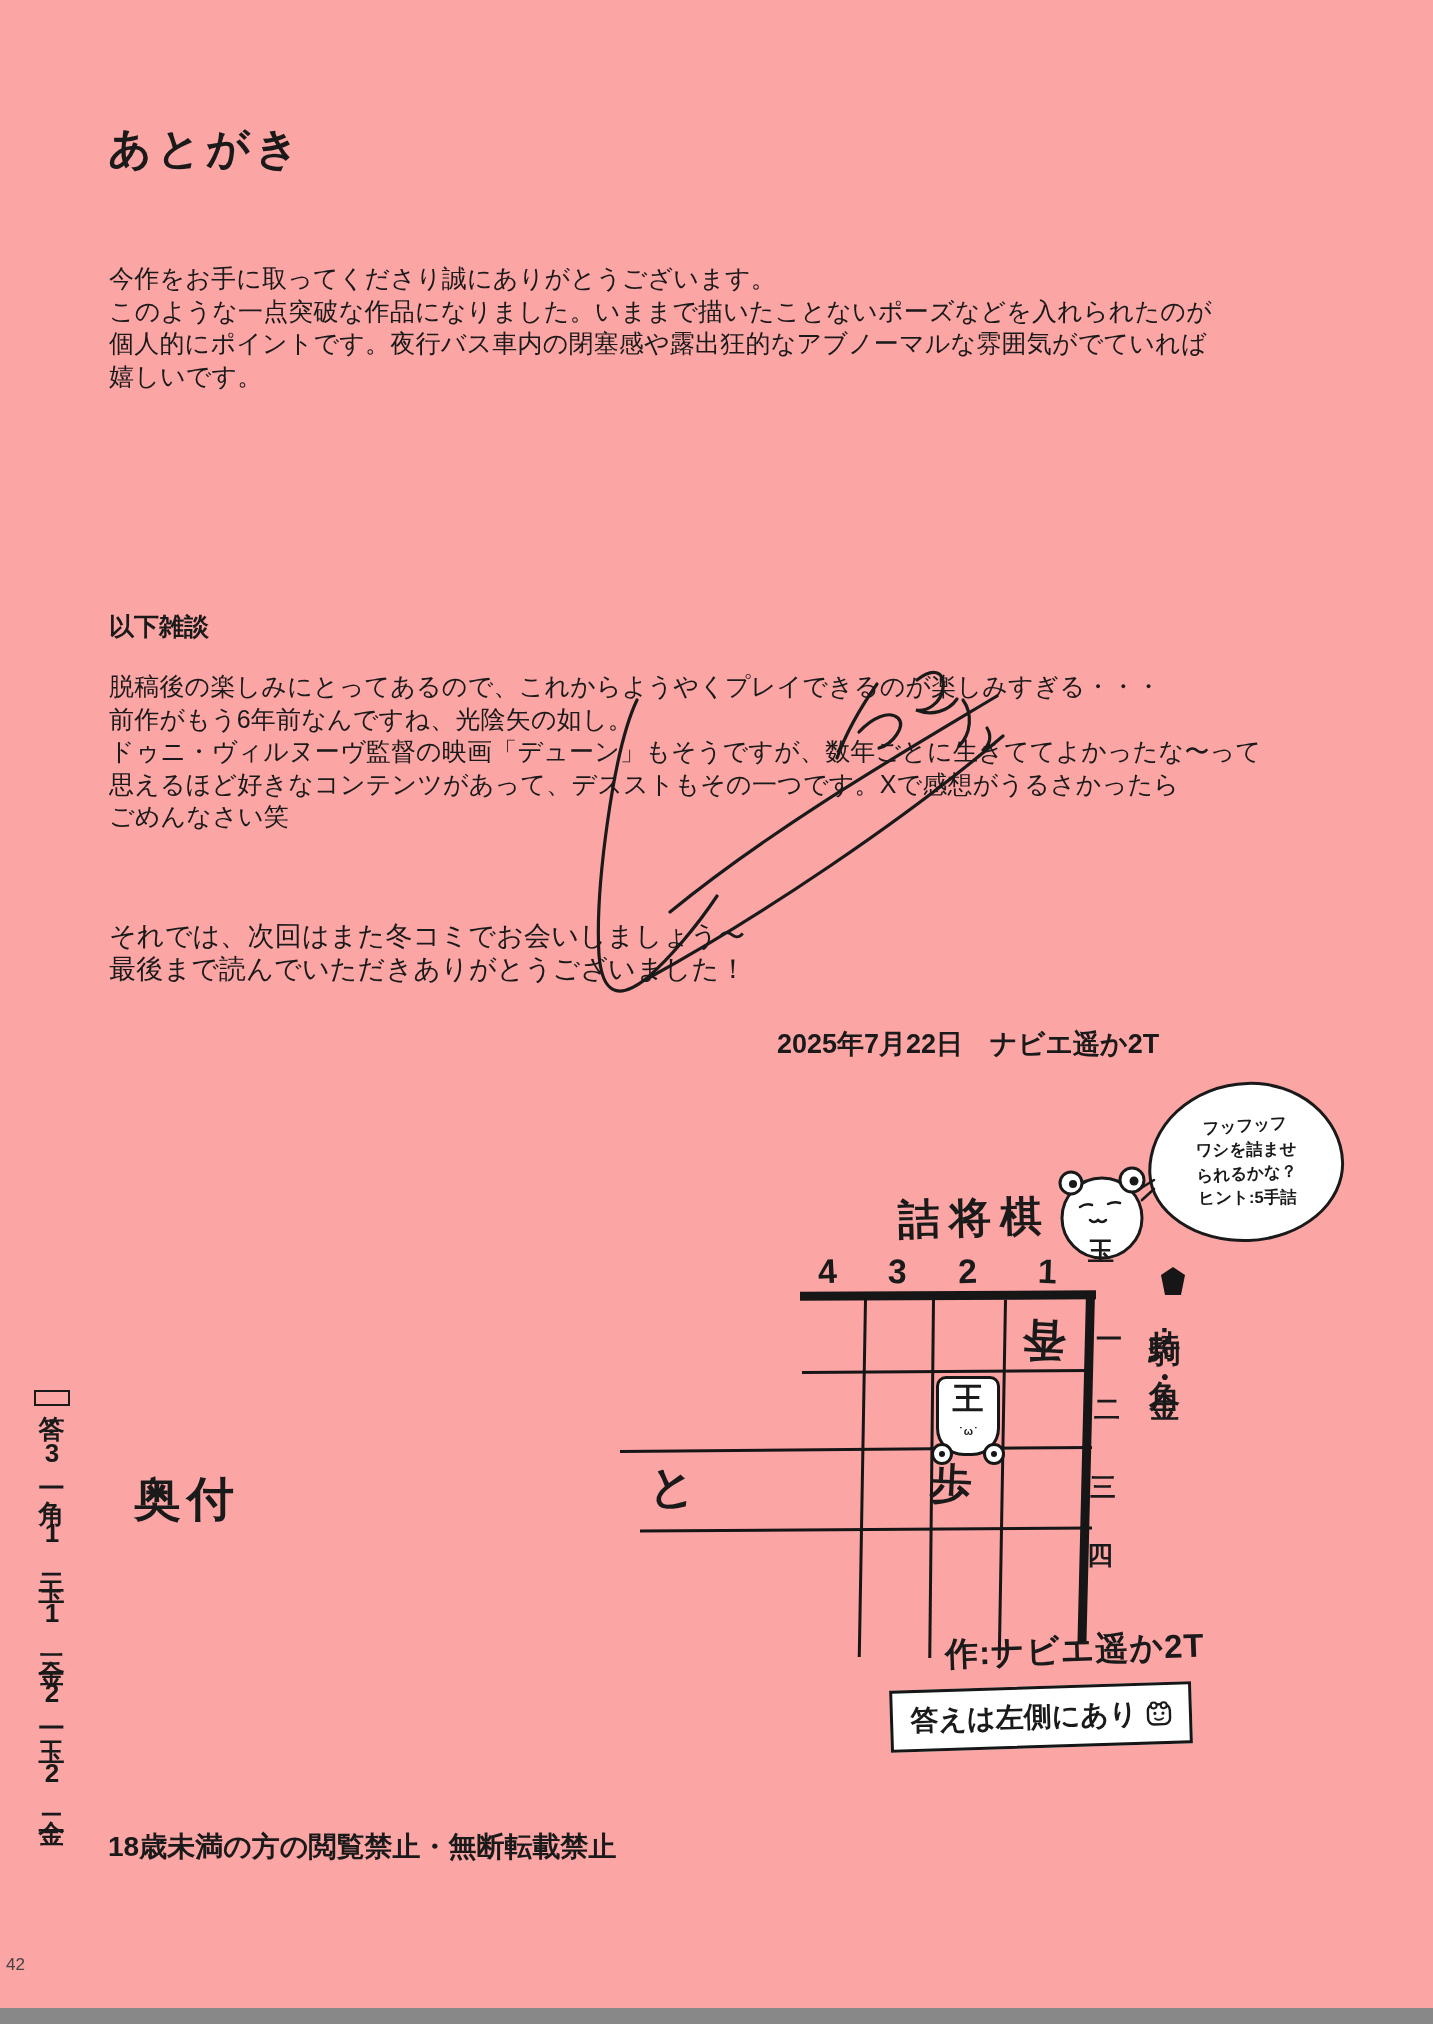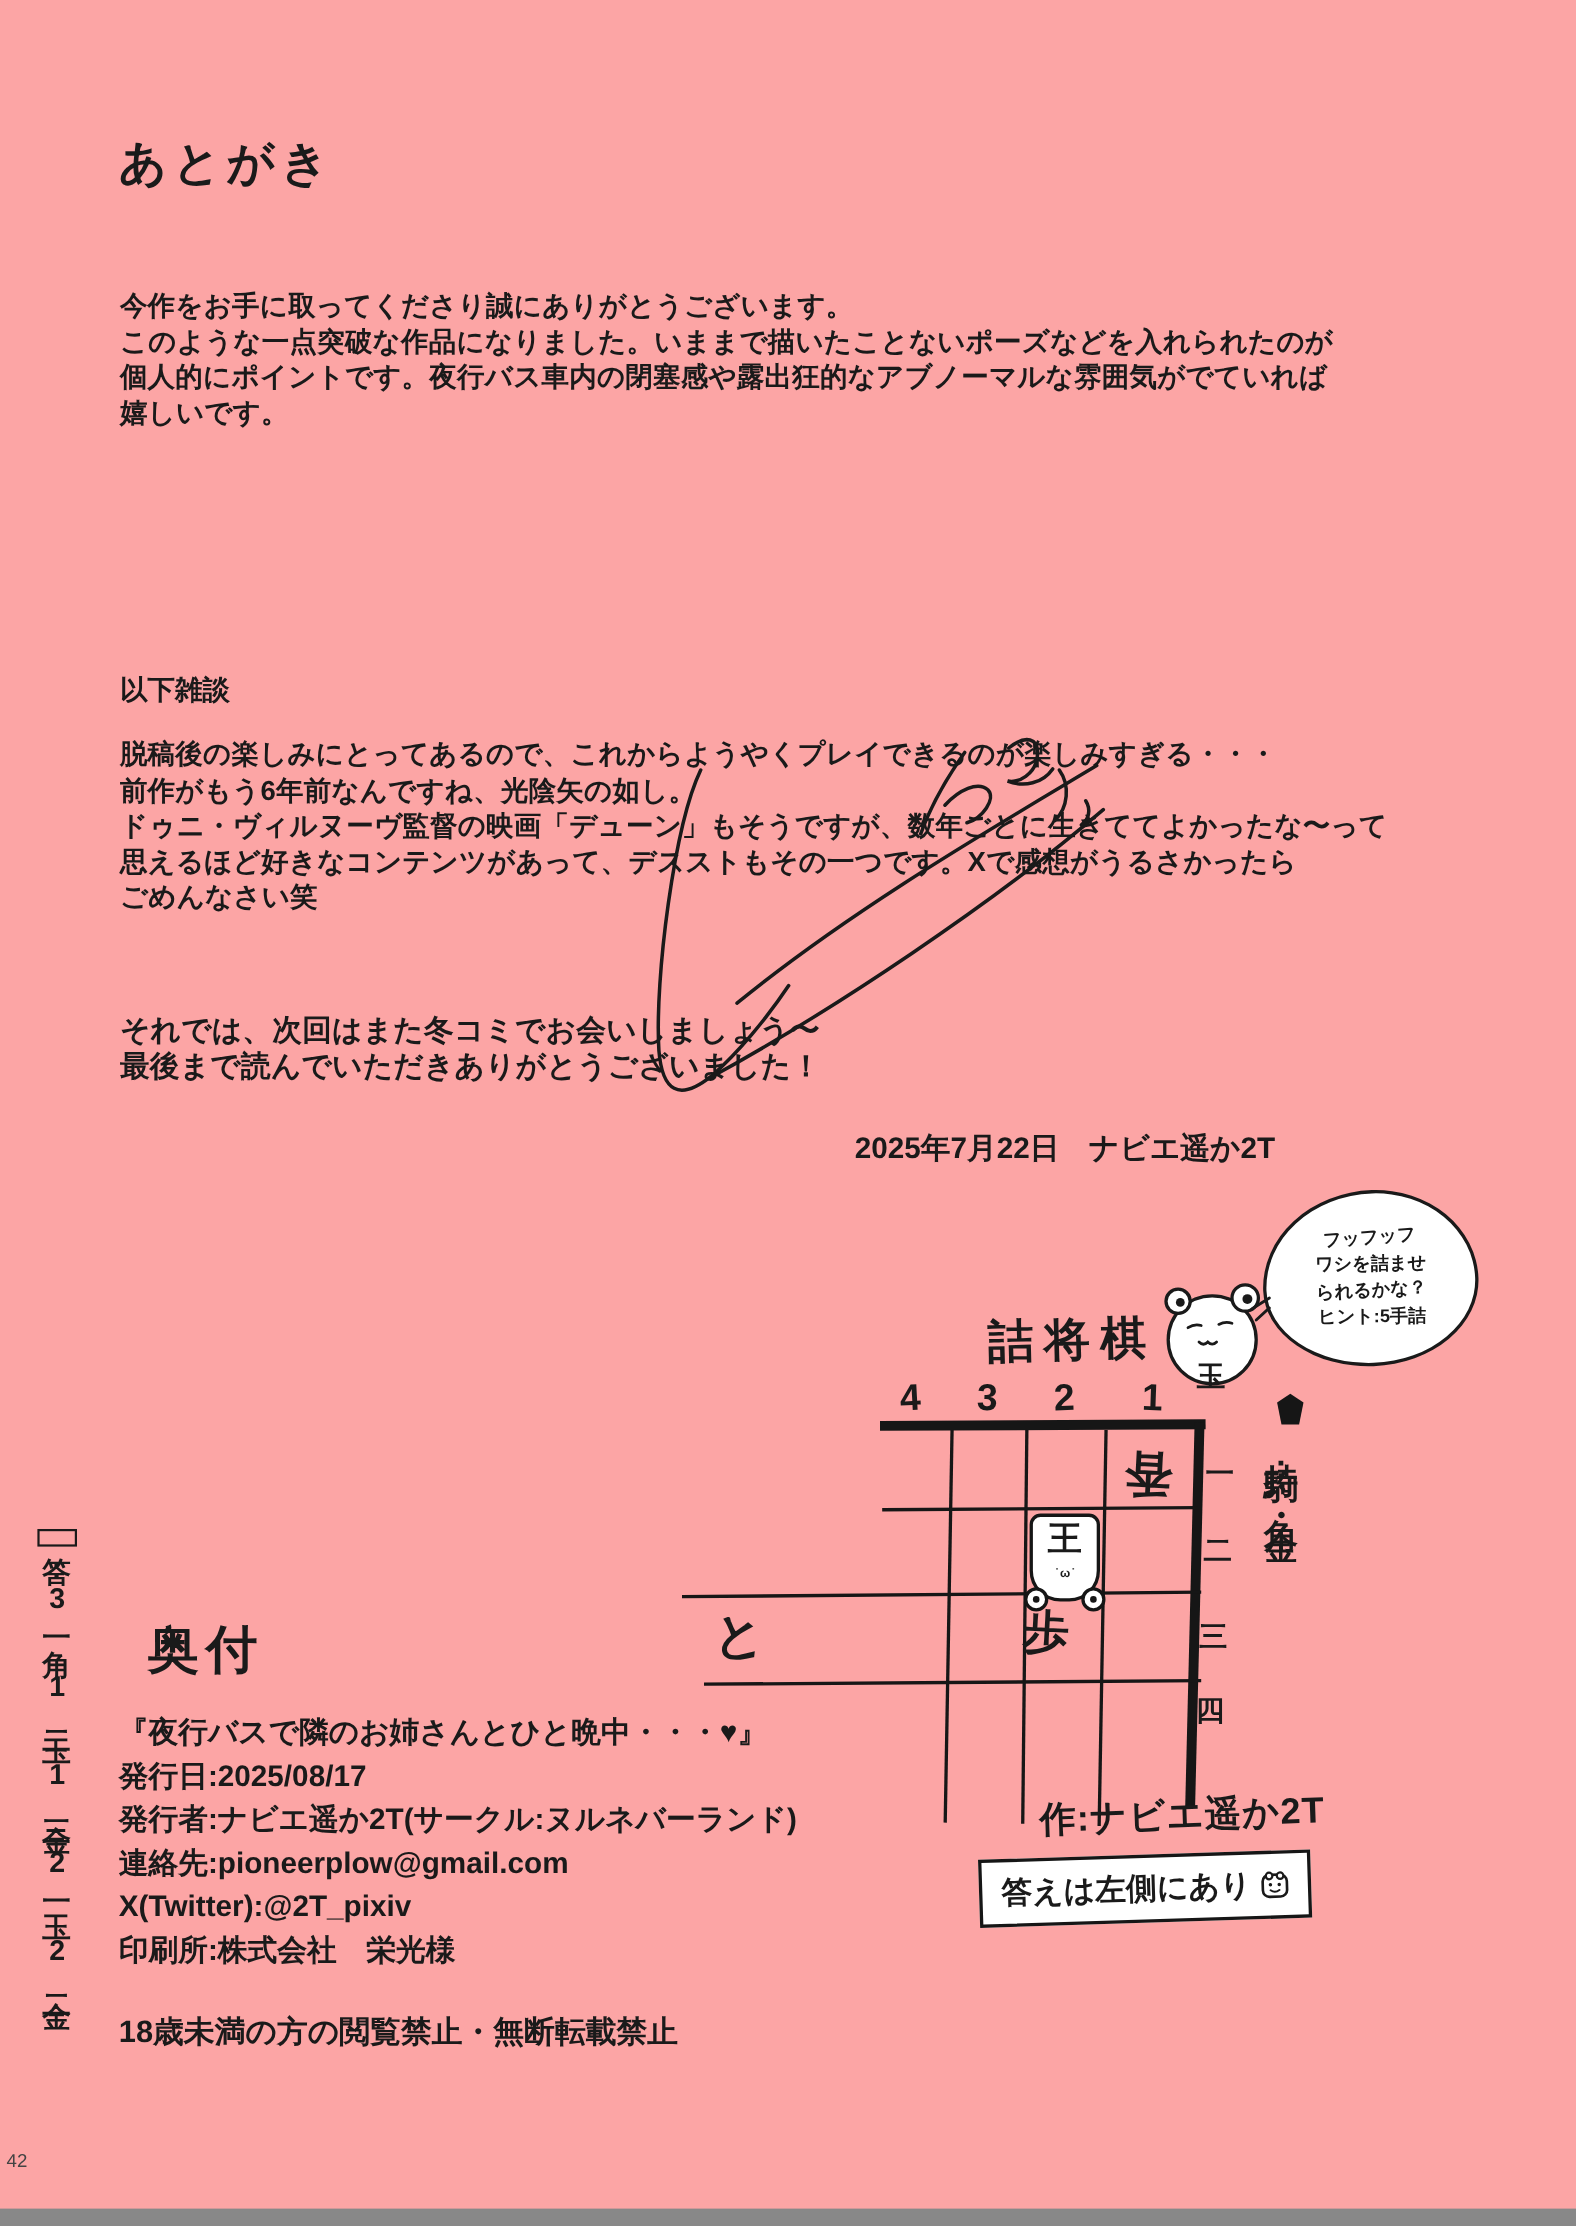--- a/index.html
+++ b/index.html
@@ -4,21 +4,21 @@
 <style>
   html,body{margin:0;padding:0;background:#888;}
   .page{
     position:relative;width:1433px;height:2008px;background:#fca5a5;
     overflow:hidden;color:#1a1a1a;
     font-family:"Liberation Sans","DejaVu Sans",sans-serif;
   }
   .abs{position:absolute;}
   
   .t-title{left:108px;top:120px;font-size:43px;font-weight:bold;letter-spacing:5px;}
-  .para{font-size:25px;line-height:32.5px;font-weight:700;letter-spacing:0.2px;white-space:nowrap;}
+  .para{font-size:25px;line-height:32.5px;font-weight:400;letter-spacing:0.2px;white-space:nowrap;}
   .p1{left:109px;top:262px;}
   .p2{left:109px;top:452px;}
   .chat-label{left:109px;top:610px;font-size:25px;font-weight:600;}
   .p3{left:109px;top:670px;}
   .closing{left:109px;top:920px;font-size:27px;}
   .date-line{left:777px;top:1026px;font-size:27px;font-weight:600;white-space:nowrap;}
   
   .sig{left:575px;top:640px;width:440px;height:400px;}
   .sig svg{display:block;}
   
@@ -196,28 +196,20 @@
       <rect x="2" y="4" width="22" height="20" rx="6" fill="#fff" stroke="#1a1a1a" stroke-width="2.4"></rect>
       <circle cx="8" cy="5" r="3" fill="#fff" stroke="#1a1a1a" stroke-width="2"></circle>
       <circle cx="18" cy="5" r="3" fill="#fff" stroke="#1a1a1a" stroke-width="2"></circle>
       <circle cx="9" cy="13" r="1.6" fill="#1a1a1a"></circle>
       <circle cx="17" cy="13" r="1.6" fill="#1a1a1a"></circle>
       <path d="M9,18 q4,3 8,0" stroke="#1a1a1a" stroke-width="1.8" fill="none" stroke-linecap="round"></path>
     </svg>
   </div>
 
   <div class="abs c-title">奥付</div>
-  <div class="abs colophon">
-    <div>『夜行バスで隣のお姉さんとひと晩中・・・♥』</div>
-    <div>発行日:2025/08/17</div>
-    <div>発行者:ナビエ遥か2T(サークル:ヌルネバーランド)</div>
-    <div>連絡先:pioneerplow@gmail.com</div>
-    <div>X(Twitter):@2T_pixiv</div>
-    <div>印刷所:株式会社　栄光様</div>
-  </div>
   <div class="abs warning">18歳未満の方の閲覧禁止・無断転載禁止</div>
 
   <div class="abs answer-col">
     <span class="answer-box">答</span><span>：3一角　1二玉　1三金　2一玉　2二金</span>
   </div>
 
   <div class="abs page-num">42</div>
 
 </div>
 

